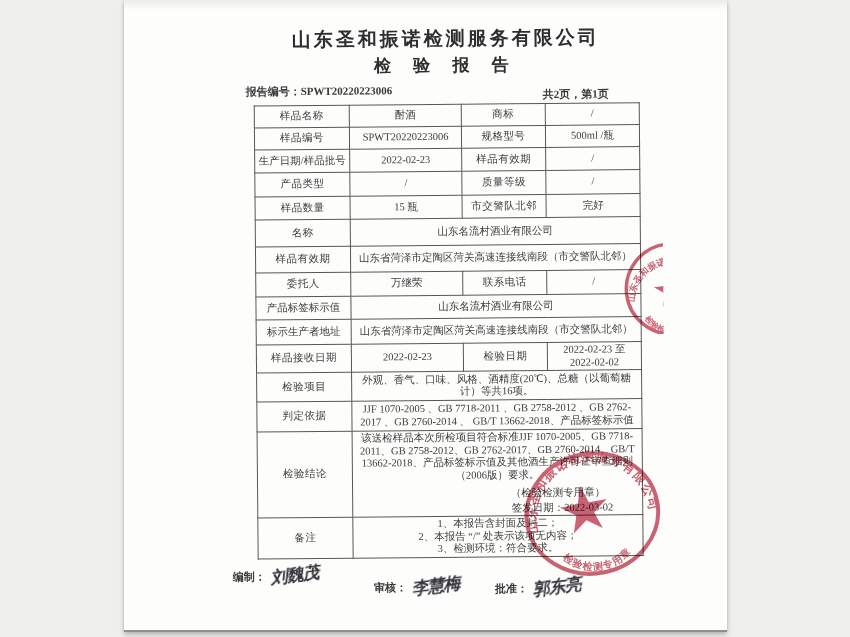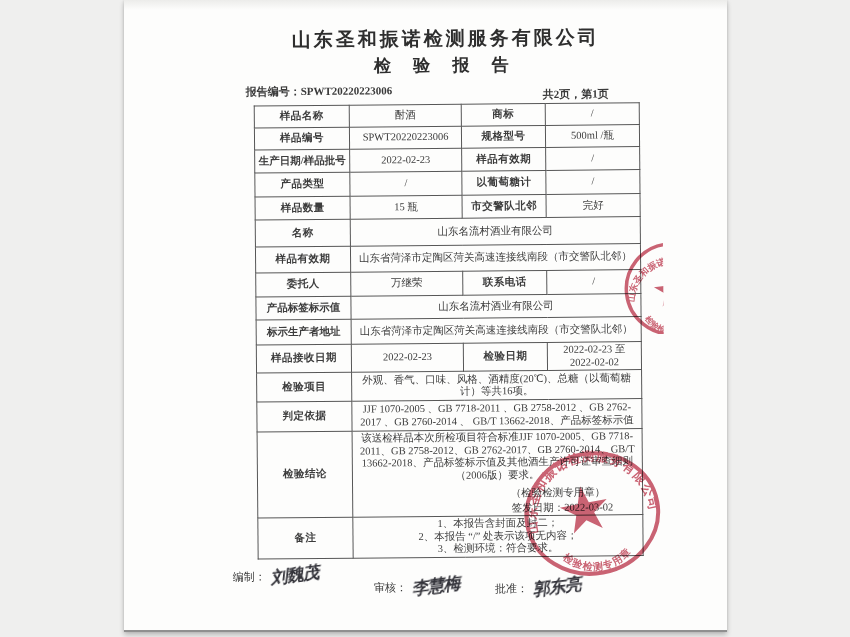--- a/index.html
+++ b/index.html
@@ -43,34 +43,34 @@
 
   table.report {
     position:absolute; left:131px; top:104px; width:385px;
     border-collapse:collapse; table-layout:fixed;
   }
   table.report td {
     border:1px solid #575757; font-size:10.5px; line-height:12.5px;
     text-align:center; vertical-align:middle; padding:1px 3px; color:#3c3c3c;
     overflow:hidden;
   }
-  td.lbl { font-weight:bold; letter-spacing:.5px; }
+  td.lbl { font-weight:normal; letter-spacing:.5px; }
   td.wide { text-align:center; }
   td.left { text-align:left; padding-left:6px; padding-right:4px; }
   td.top { vertical-align:top; padding-top:3px; }
   .preline { white-space:pre-line; }
 
   .conclusion-wrap { position:relative; height:100%; }
   .seal-note { text-align:right; padding-right:34px; margin-top:6px; font-size:10.5px; }
   .issue-date { text-align:right; padding-right:26px; margin-top:2px; font-size:10.5px; }
 
   
   .sig-row { position:absolute; left:0; top:560px; width:603px; height:50px; font-size:11px; }
   .sig-group { position:absolute; white-space:nowrap; }
-  .sig-label { font-weight:normal; color:#3a3a3a; }
+  .sig-label { font-weight:bold; color:#3a3a3a; }
   .sig-name {
     display:inline-block; font-size:17px; color:#33333a; font-weight:bold;
     transform:rotate(-7deg) skewX(-14deg); letter-spacing:-1px; margin-left:6px;
     filter:blur(.2px);
   }
 
   
   .stamp { color:#c0475a; mix-blend-mode:multiply; opacity:.85; }
   .stamp-main { position:absolute; left:381px; top:427px; transform:rotate(-10deg); }
   .edge-stamp-clip { position:absolute; left:492px; top:240px; width:47px; height:96px; overflow:hidden; }
@@ -110,21 +110,21 @@
         </tr>
         <tr style="height:23px">
           <td class="lbl" style="letter-spacing:0">生产日期/样品批号</td>
           <td>2022-02-23</td>
           <td class="lbl">样品有效期</td>
           <td>/</td>
         </tr>
         <tr style="height:24px">
           <td class="lbl">产品类型</td>
           <td>/</td>
-          <td class="lbl">以葡萄糖计</td>
+          <td class="lbl">质量等级</td>
           <td>/</td>
         </tr>
         <tr style="height:23px">
           <td class="lbl">样品数量</td>
           <td>15 瓶</td>
           <td class="lbl">市交警队北邻</td>
           <td>完好</td>
         </tr>
         <tr style="height:27px">
           <td class="lbl">名称</td>

